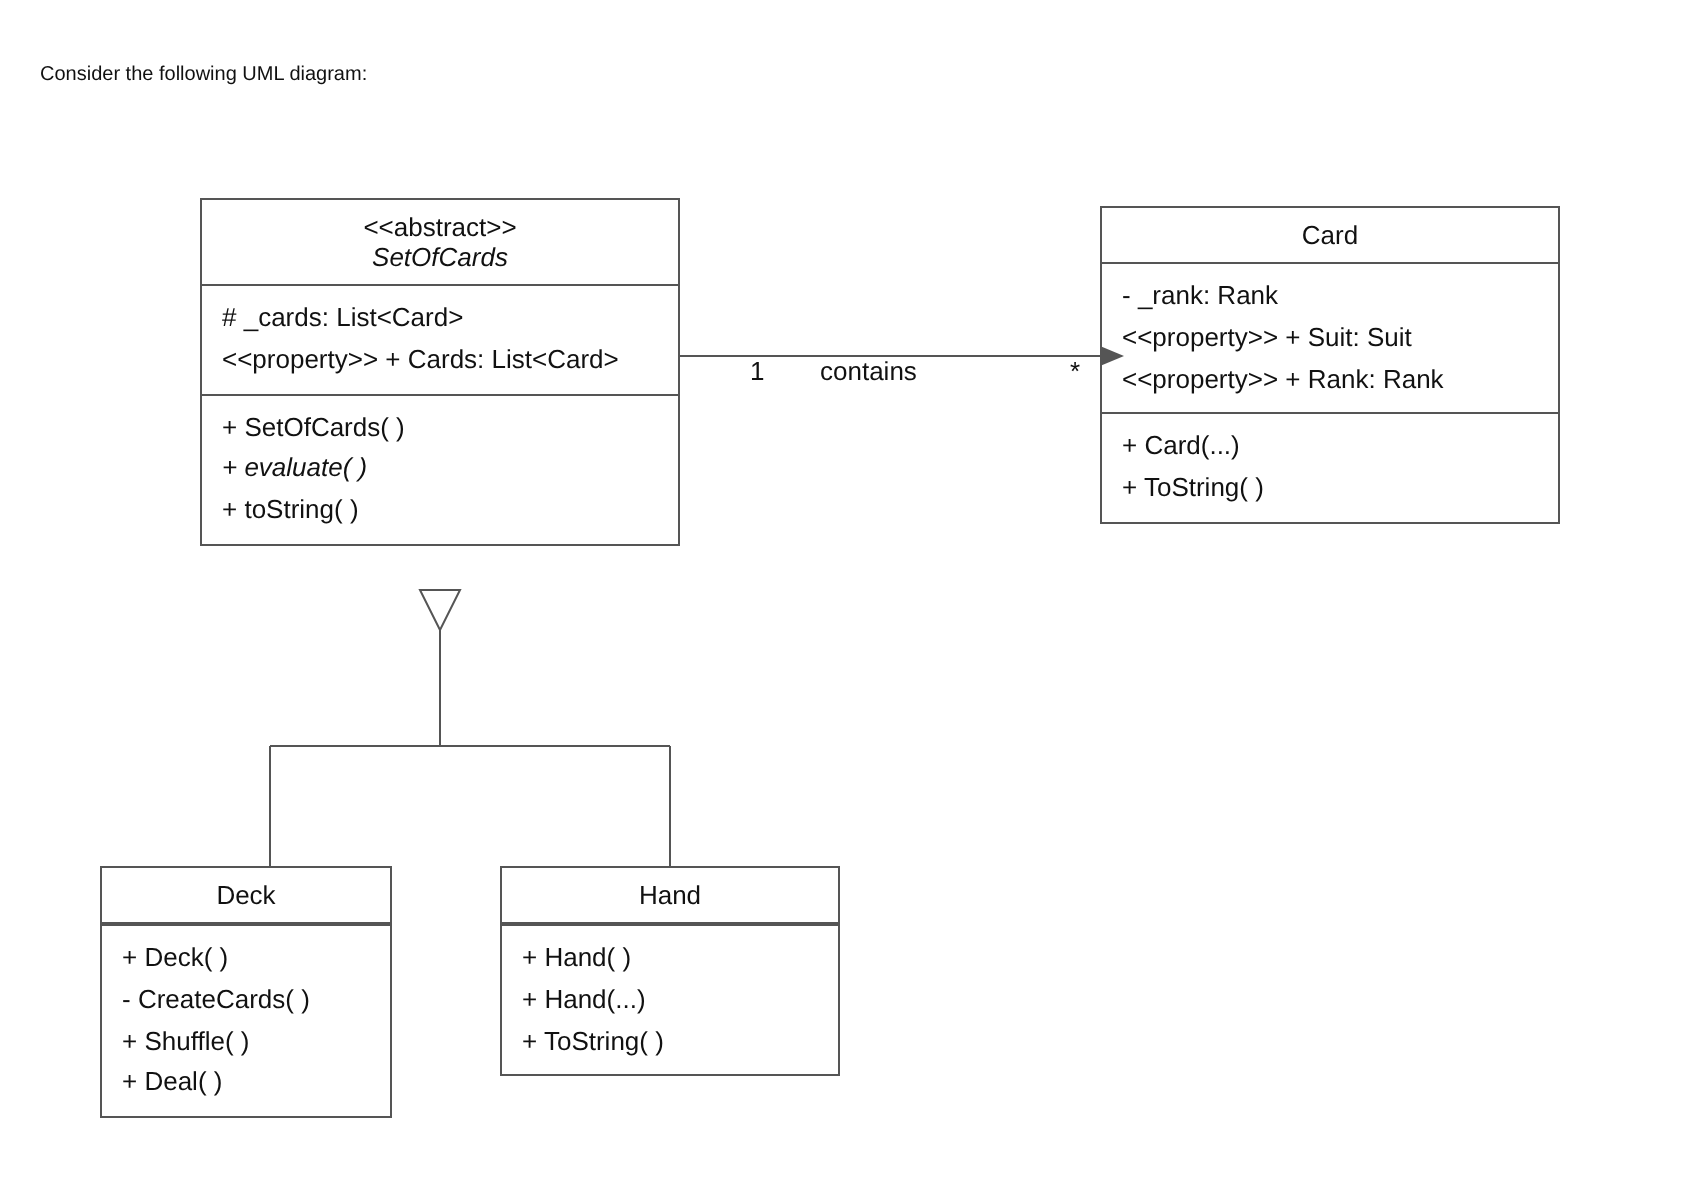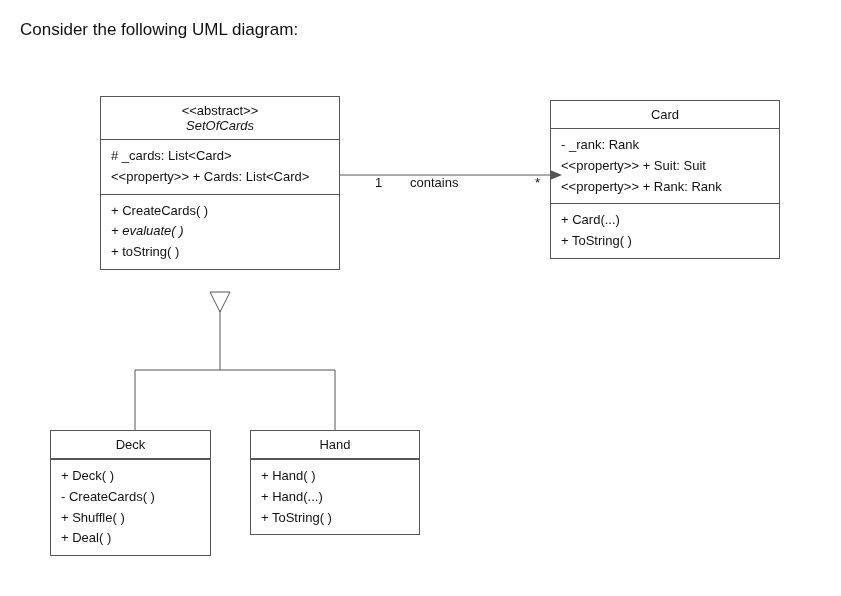--- a/index.html
+++ b/index.html
@@ -8,21 +8,22 @@
       font-family: Arial, sans-serif;
       font-size: 13px;
       color: #111;
       width: 841px;
       min-height: 596px;
       padding: 20px;
     }
 
     .intro-text {
       margin-bottom: 20px;
-      font-size: 17px;
+      font-size: 10px;
+      margin-top: 12px;
     }
 
     .diagram-area {
       position: relative;
       width: 780px;
       height: 530px;
     }
 
     
     .uml-class {
@@ -74,42 +75,42 @@
   <div class="uml-class" style="left: 80px; top: 36px; width: 240px;">
     <div class="class-header">
       <div>&lt;&lt;abstract&gt;&gt;</div>
       <div class="italic">SetOfCards</div>
     </div>
     <div class="class-attrs">
       <div># _cards: List&lt;Card&gt;</div>
       <div>&lt;&lt;property&gt;&gt; + Cards: List&lt;Card&gt;</div>
     </div>
     <div class="class-methods">
-      <div>+ CreateCards( )</div>
+      <div>+ SetOfCards( )</div>
       <div class="italic">+ evaluate( )</div>
       <div>+ toString( )</div>
     </div>
   </div>
 
   <div class="uml-class" style="left: 530px; top: 40px; width: 230px;">
     <div class="class-header">
       <div>Card</div>
     </div>
     <div class="class-attrs">
       <div>- _rank: Rank</div>
       <div>&lt;&lt;property&gt;&gt; + Suit: Suit</div>
       <div>&lt;&lt;property&gt;&gt; + Rank: Rank</div>
     </div>
     <div class="class-methods">
       <div>+ Card(...)</div>
       <div>+ ToString( )</div>
     </div>
   </div>
 
-  <div class="uml-class" style="left: 30px; top: 370px; width: 161px;">
+  <div class="uml-class" style="left: 30px; top: 370px; width: 146px;">
     <div class="class-header">
       <div>Deck</div>
     </div>
     <div class="class-methods" style="border-top: 1px solid #555;">
       <div>+ Deck( )</div>
       <div>- CreateCards( )</div>
       <div>+ Shuffle( )</div>
       <div>+ Deal( )</div>
     </div>
   </div>

